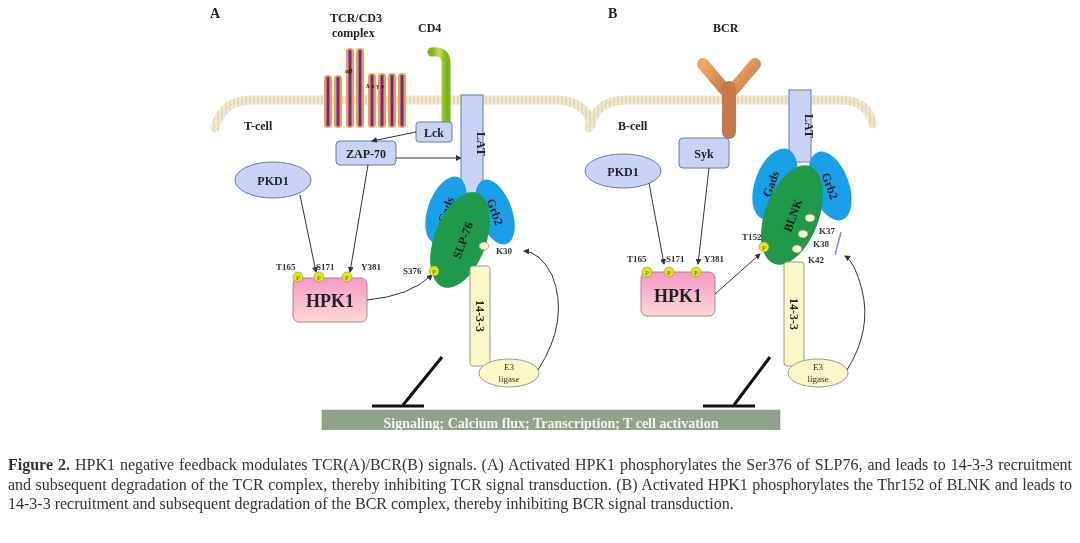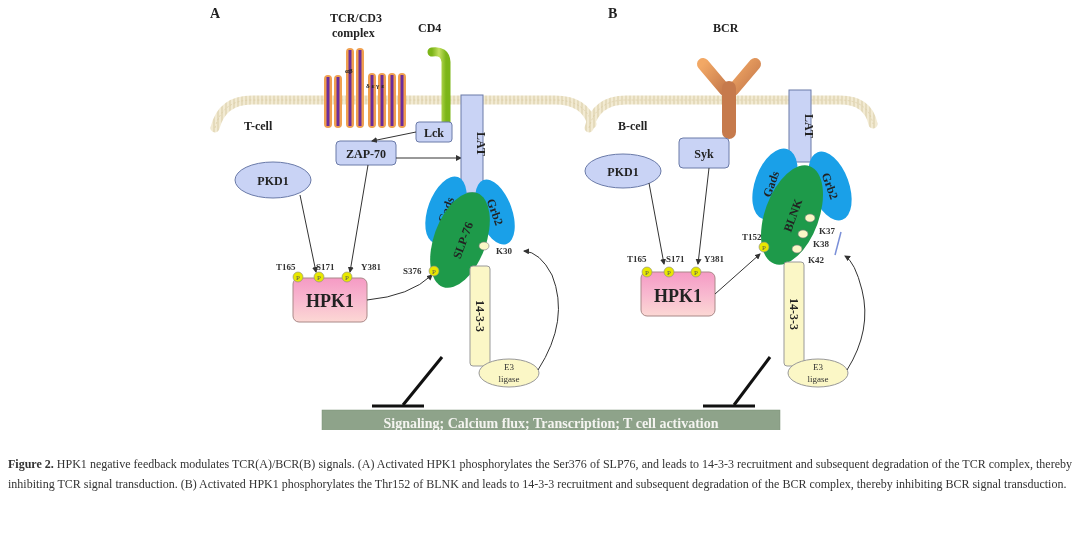--- a/index.html
+++ b/index.html
@@ -10,21 +10,21 @@
   .head-label { font-size: 12px; }
   .cell-label { font-size: 12px; }
   .box-label { font-size: 12px; }
   .big-label { font-size: 18px; }
   .site-label { font-size: 9px; font-weight: bold; fill: #333; }
   .p-label { font-size: 7px; fill: #555; font-weight: normal; }
   .e3-label { font-size: 9px; font-weight: normal; fill: #333; }
   .banner-text { font-size: 14px; fill: #f4f4f0; }
   #caption {
     position: absolute; left: 8px; top: 455px; width: 1064px;
-    font-family: "Liberation Serif", serif; font-size: 12px; line-height: 19.5px;
+    font-family: "Liberation Serif", serif; font-size: 16px; line-height: 19.5px;
     color: #333; text-align: justify;
   }
   #caption .fig-label { font-weight: bold; }
 </style>
 </head>
 <body>
 
 <svg id="diagram" viewBox="0 0 1080 430" xmlns="http://www.w3.org/2000/svg">
   <defs>
     <marker id="arrowhead" markerWidth="6" markerHeight="6" refX="5" refY="3" orient="auto">

